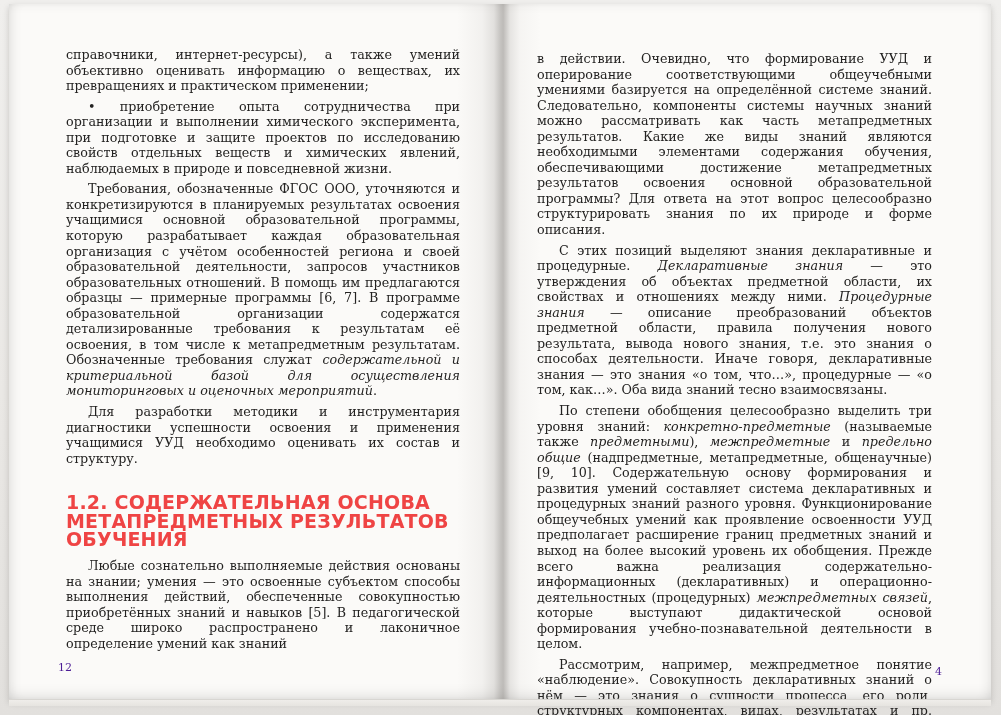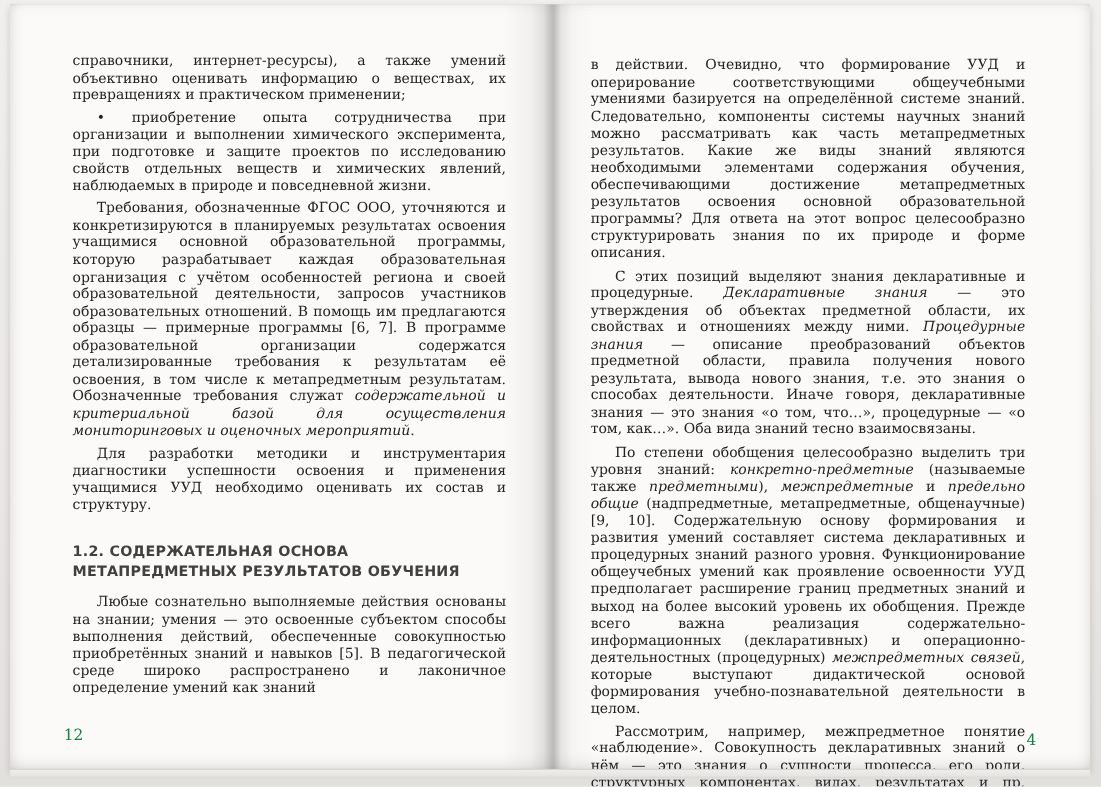--- a/index.html
+++ b/index.html
@@ -68,33 +68,33 @@
 
   .page-text p.para {
     margin: 0 0 5px 0;
     text-indent: 22px;
   }
   .page-text p.para.continuation { text-indent: 0; }
 
   .section-heading {
     font-family: "DejaVu Sans", "Liberation Sans", sans-serif;
     font-weight: bold;
-    color: #404040;
-    font-size: 13px;
+    color: #ef4444;
+    font-size: 19px;
     line-height: 18.6px;
     margin: 27px 0 9px 0;
     text-align: left;
     letter-spacing: 0.2px;
   }
   .it { font-style: italic; }
 
   .page-number {
     position: absolute;
-    color: #15803d;
-    font-size: 14px;
+    color: #4c1d95;
+    font-size: 11px;
   }
   .page-number-left  { left: 47px; top: 657px; }
   .page-number-right { right: 49px; top: 661px; }
 
   
   .bottom-edge {
     position: absolute;
     left: 9px;
     right: 10px;
     bottom: 9px;

